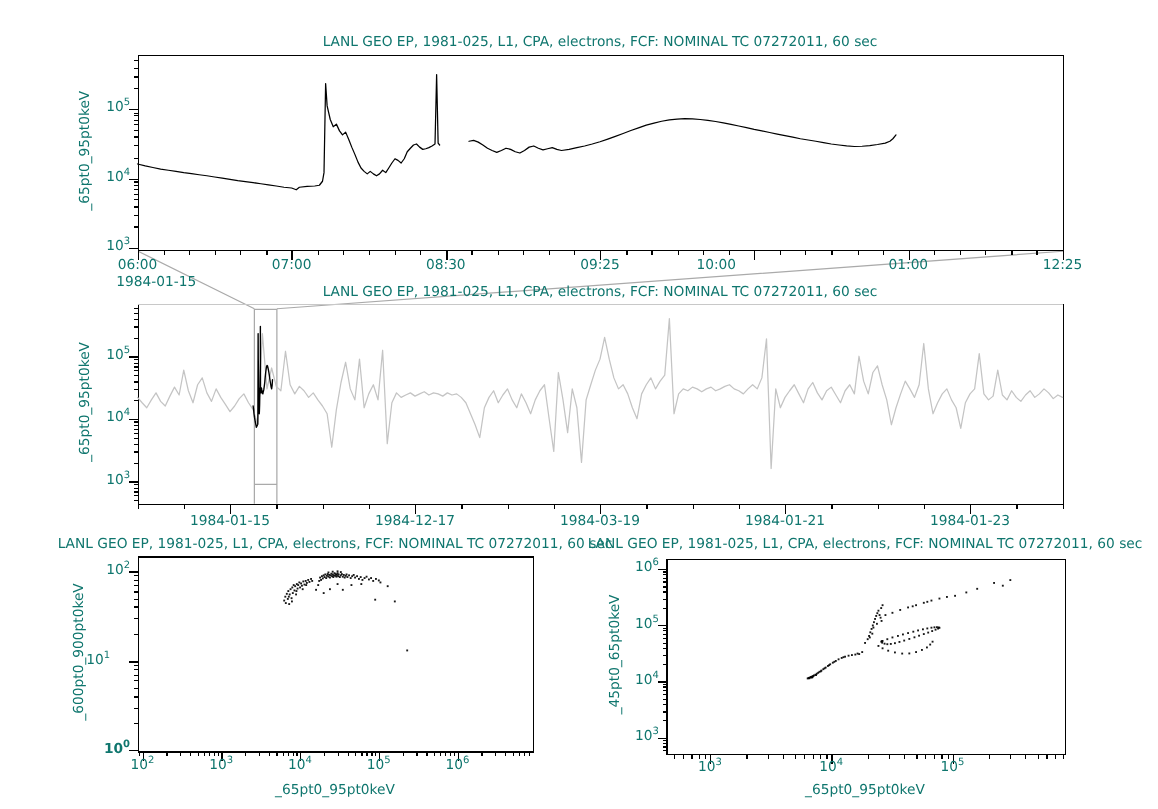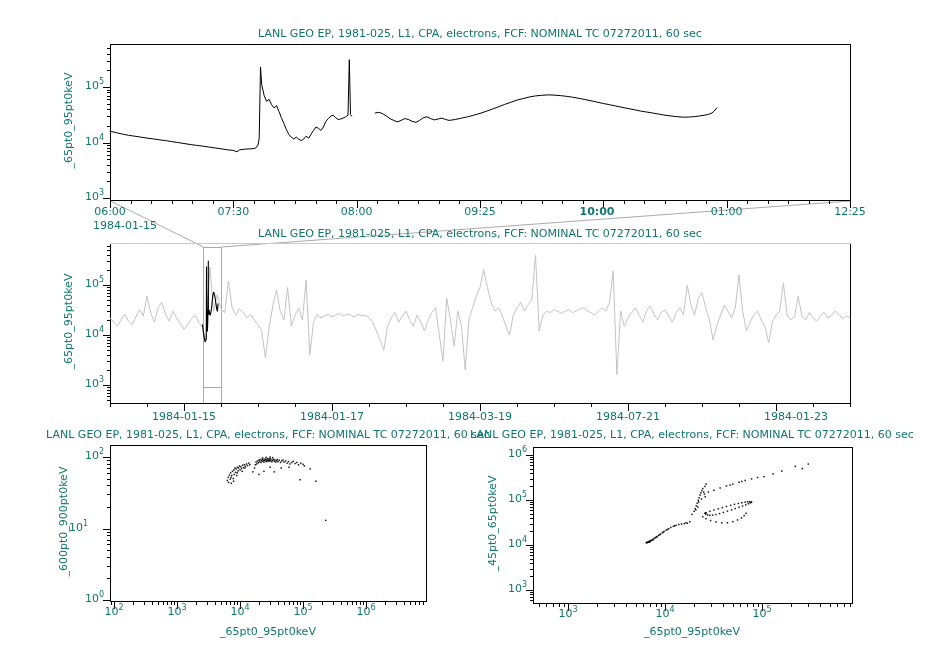--- a/index.html
+++ b/index.html
@@ -288,35 +288,35 @@
   <div class="lbl tickx" style="left:168px;top:625px;width:200px;">_65pt0_95pt0keV</div>
   <div class="lbl tickx" style="left:592px;top:625px;width:200px;">_65pt0_95pt0keV</div>
 
   <div class="lbl" style="left:93px;top:219px;">1984-01-15</div>
 
   <div id="tick-labels">
       <div class="lbl ticky" style="left:60px;top:189.5px;width:44px;"><span><span>10</span><sup>3</sup></span></div>
       <div class="lbl ticky" style="left:60px;top:134.5px;width:44px;"><span><span>10</span><sup>4</sup></span></div>
       <div class="lbl ticky" style="left:60px;top:78.5px;width:44px;"><span><span>10</span><sup>5</sup></span></div>
       <div class="lbl tickx" style="left:88px;top:205px;width:44px;">06:00</div>
-      <div class="lbl tickx" style="left:211.33333333333331px;top:205px;width:44px;">07:30</div>
-      <div class="lbl tickx" style="left:334.66666666666663px;top:205px;width:44px;">08:00</div>
+      <div class="lbl tickx" style="left:211.33333333333331px;top:205px;width:44px;">07:00</div>
+      <div class="lbl tickx" style="left:334.66666666666663px;top:205px;width:44px;">08:30</div>
       <div class="lbl tickx" style="left:458px;top:205px;width:44px;">09:25</div>
-      <div class="lbl tickx" style="left:575px;top:205px;width:44px;font-weight:bold;">10:00</div>
+      <div class="lbl tickx" style="left:551px;top:205px;width:44px;">10:00</div>
       <div class="lbl tickx" style="left:704.6666666666666px;top:205px;width:44px;">01:00</div>
       <div class="lbl tickx" style="left:828px;top:205px;width:44px;">12:25</div>
       <div class="lbl ticky" style="left:60px;top:376.5px;width:44px;"><span><span>10</span><sup>3</sup></span></div>
       <div class="lbl ticky" style="left:60px;top:326.5px;width:44px;"><span><span>10</span><sup>4</sup></span></div>
       <div class="lbl ticky" style="left:60px;top:276.5px;width:44px;"><span><span>10</span><sup>5</sup></span></div>
       <div class="lbl tickx" style="left:144px;top:410px;width:80px;">1984-01-15</div>
-      <div class="lbl tickx" style="left:292px;top:410px;width:80px;">1984-01-17</div>
+      <div class="lbl tickx" style="left:292px;top:410px;width:80px;">1984-12-17</div>
       <div class="lbl tickx" style="left:440px;top:410px;width:80px;">1984-03-19</div>
-      <div class="lbl tickx" style="left:588px;top:410px;width:80px;">1984-07-21</div>
-      <div class="lbl tickx" style="left:736px;top:410px;width:80px;margin-left:20px;">1984-01-23</div>
-      <div class="lbl ticky" style="left:60px;top:591.5px;width:44px;"><span><span>10</span><sup>0</sup></span></div>
+      <div class="lbl tickx" style="left:588px;top:410px;width:80px;">1984-01-21</div>
+      <div class="lbl tickx" style="left:736px;top:410px;width:80px;">1984-01-23</div>
+      <div class="lbl ticky" style="left:60px;top:591.5px;width:44px;font-weight:bold;"><span><span>10</span><sup>0</sup></span></div>
       <div class="lbl ticky" style="left:44px;top:520.5px;width:44px;"><span><span>10</span><sup>1</sup></span></div>
       <div class="lbl ticky" style="left:60px;top:448.5px;width:44px;"><span><span>10</span><sup>2</sup></span></div>
       <div class="lbl tickx" style="left:94px;top:605px;width:40px;"><span><span>10</span><sup>2</sup></span></div>
       <div class="lbl tickx" style="left:157px;top:605px;width:40px;"><span><span>10</span><sup>3</sup></span></div>
       <div class="lbl tickx" style="left:220px;top:605px;width:40px;"><span><span>10</span><sup>4</sup></span></div>
       <div class="lbl tickx" style="left:283px;top:605px;width:40px;"><span><span>10</span><sup>5</sup></span></div>
       <div class="lbl tickx" style="left:346px;top:605px;width:40px;"><span><span>10</span><sup>6</sup></span></div>
       <div class="lbl ticky" style="left:483px;top:581.5px;width:44px;"><span><span>10</span><sup>3</sup></span></div>
       <div class="lbl ticky" style="left:483px;top:536.5px;width:44px;"><span><span>10</span><sup>4</sup></span></div>
       <div class="lbl ticky" style="left:483px;top:491.5px;width:44px;"><span><span>10</span><sup>5</sup></span></div>

